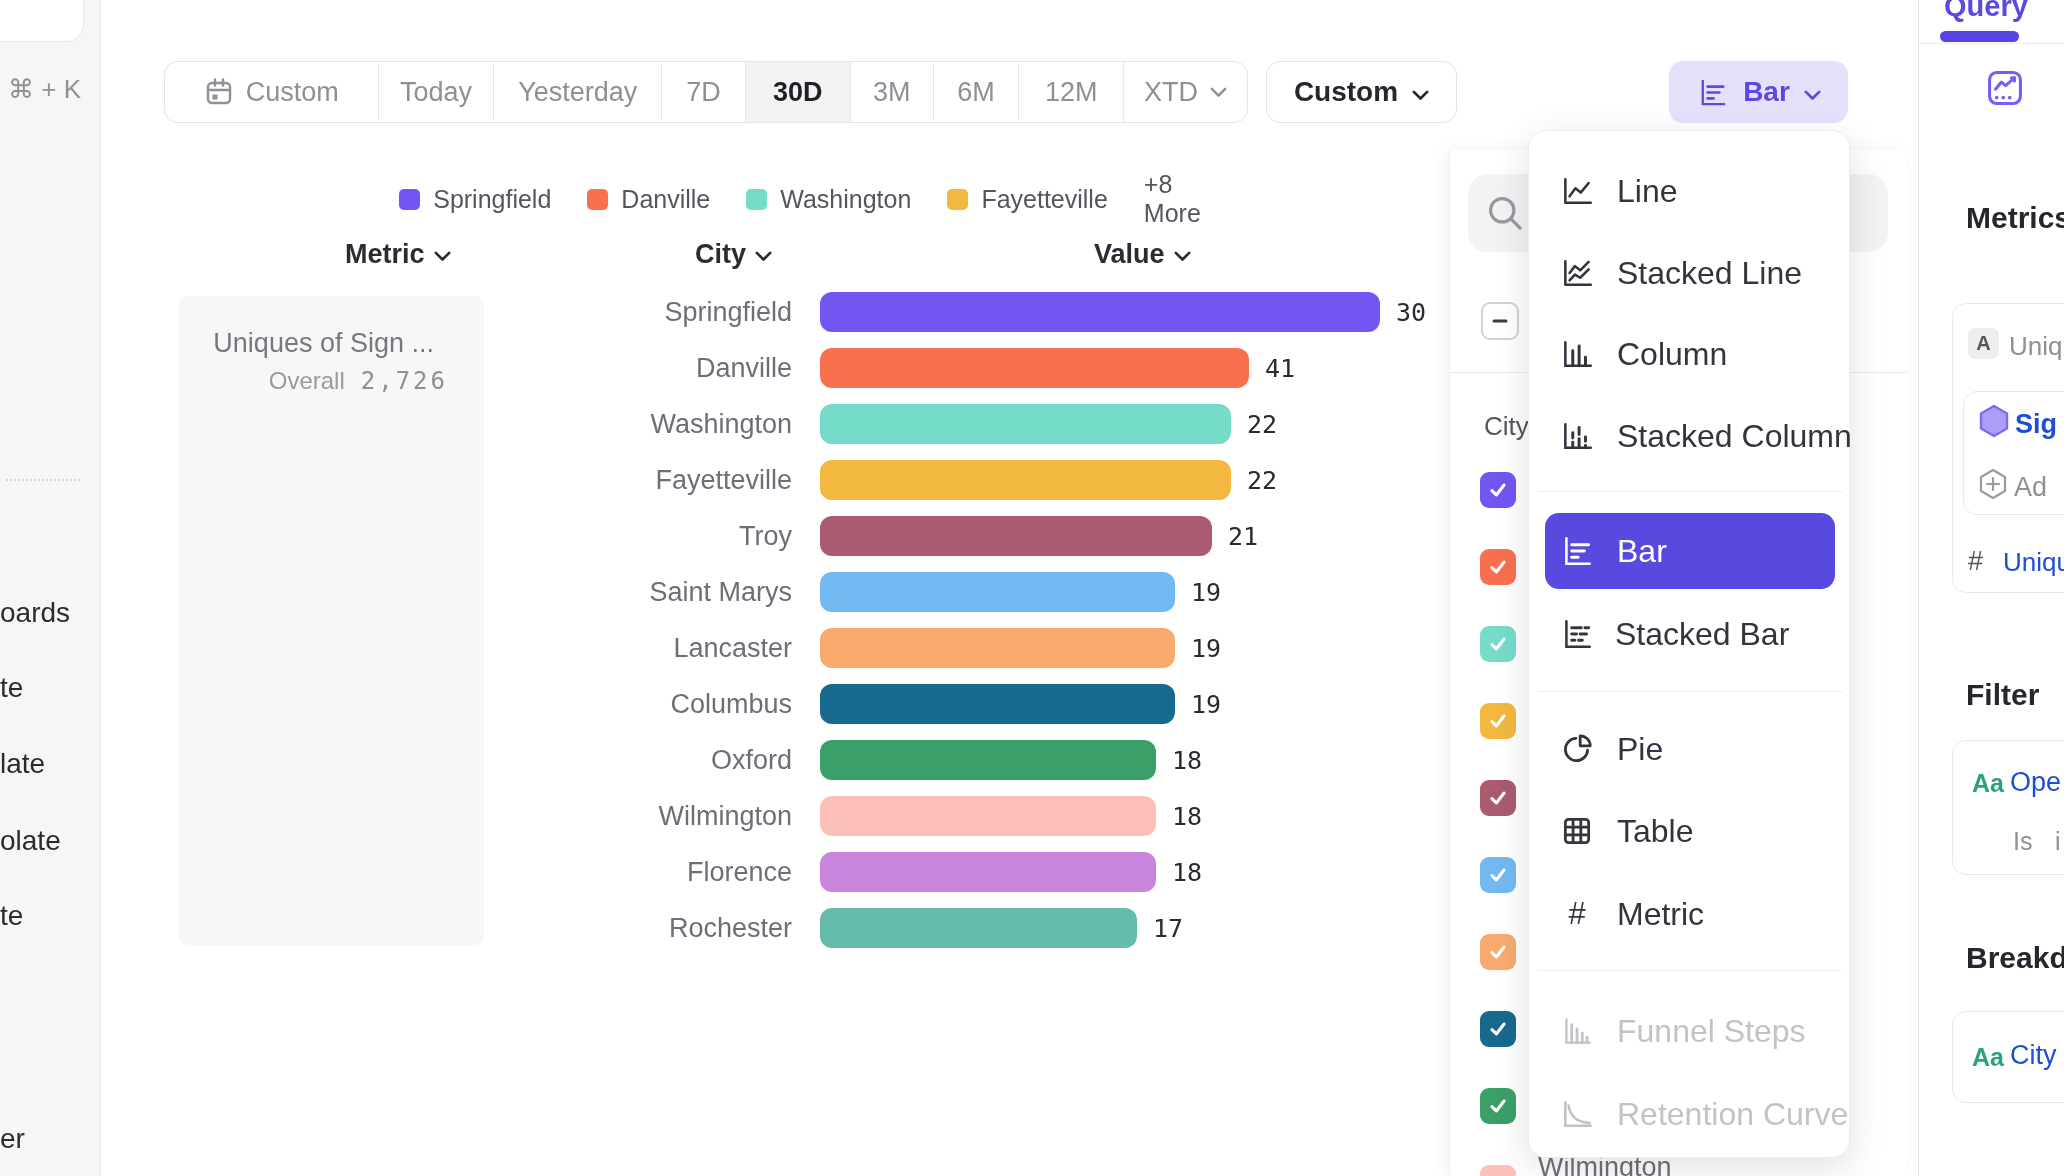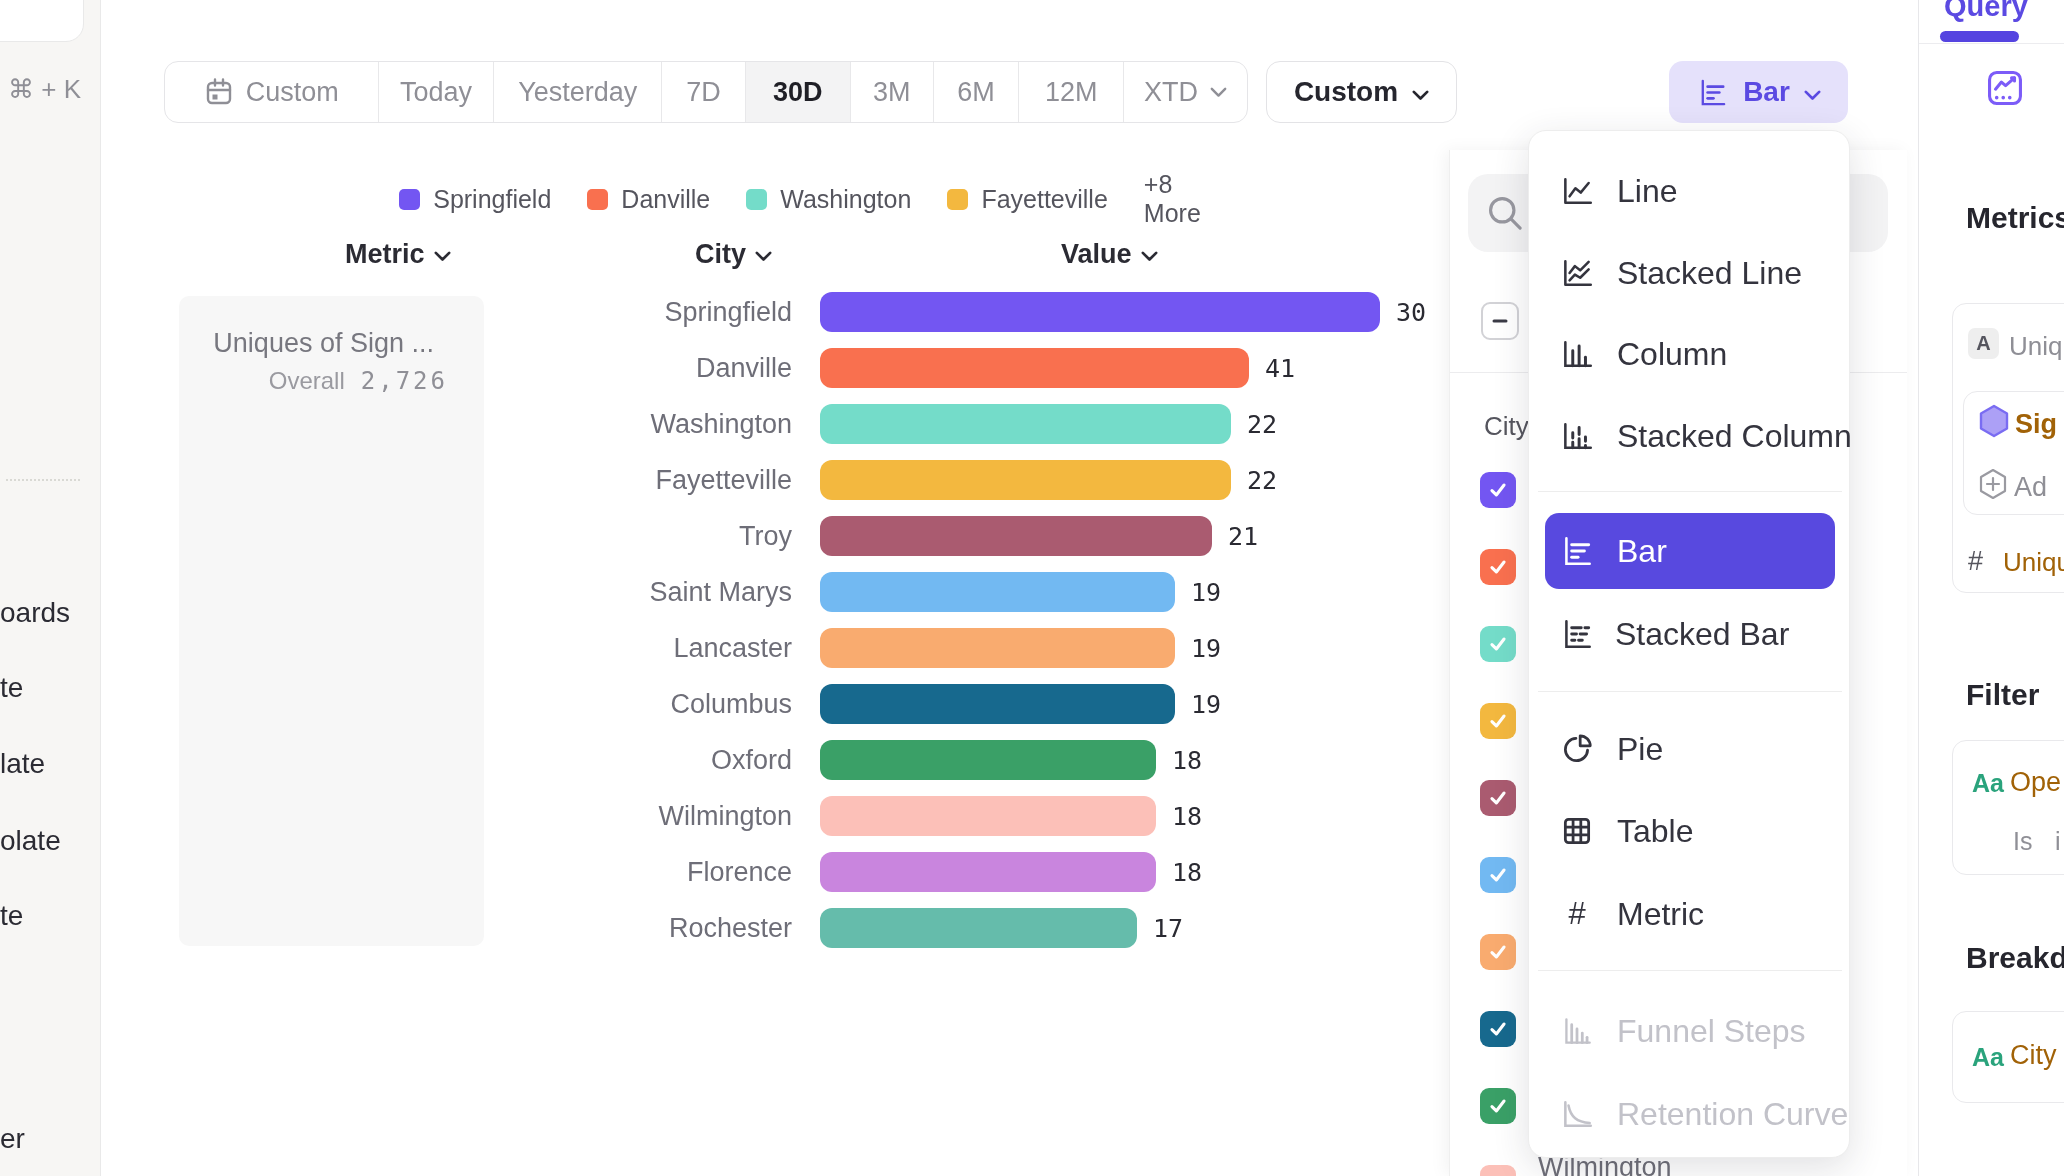--- a/index.html
+++ b/index.html
@@ -62,21 +62,21 @@
   .query-tab{position:absolute;left:25px;top:-10px;font-size:29px;font-weight:700;color:#5b4ae2;}
   .query-underline{position:absolute;left:21px;top:31px;width:79px;height:11px;border-radius:6px;background:#5544e0;}
   .panel-divider{position:absolute;left:0;top:43px;width:146px;border-top:1px solid #ececef;}
   .insights-icon{position:absolute;left:67px;top:69px;}
   .panel-heading{position:absolute;left:47px;font-size:30px;font-weight:700;color:#26262e;white-space:nowrap;}
   .panel-card{position:absolute;left:33px;border:1.5px solid #e9e9ec;border-radius:14px;width:170px;box-sizing:border-box;background:#fff;}
   .badge-a{position:absolute;left:15px;top:24px;width:31px;height:31px;background:#eeeeee;border-radius:7px;display:flex;align-items:center;justify-content:center;font-size:20px;font-weight:700;color:#55555e;}
   .muted-label{color:#8f8f96;}
   .aa-badge{font-size:25px;font-weight:700;color:#2aa37c;}
   
-  .t-dark{color:#a16207;} .t-bold{font-weight:700;}
+  .t-dark{color:#1d4ed8;} .t-bold{font-weight:700;}
   .nowrap{white-space:nowrap;}
 </style>
 </head>
 <body>
 
 <div class="screen">
 
   <div class="sidebar">
     <div class="sidebar-top-card"></div>
     <div class="shortcut">⌘ + K</div>
@@ -184,21 +184,21 @@
       </span>
   </div>
   <div class="col-header" style="left:695px;">
     <span>City</span>
       <span class="hdr-chev" style="display: flex; padding-top: 4px;">
         <svg width="17" height="11" viewBox="0 0 14 9" fill="none">
           <path d="M1.5 1.5 L7 7 L12.5 1.5" stroke="#2b2b33" stroke-width="2.2" stroke-linecap="round" stroke-linejoin="round"></path>
         </svg>
       </span>
   </div>
-  <div class="col-header" style="left:1061px;text-align:center;">
+  <div class="col-header" style="left:1094px;text-align:center;">
     <span>Value</span>
       <span class="hdr-chev" style="display: flex; padding-top: 4px;">
         <svg width="17" height="11" viewBox="0 0 14 9" fill="none">
           <path d="M1.5 1.5 L7 7 L12.5 1.5" stroke="#2b2b33" stroke-width="2.2" stroke-linecap="round" stroke-linejoin="round"></path>
         </svg>
       </span>
   </div>
 
   <div class="metric-card">
     <div class="metric-title">Uniques of Sign ...</div>

